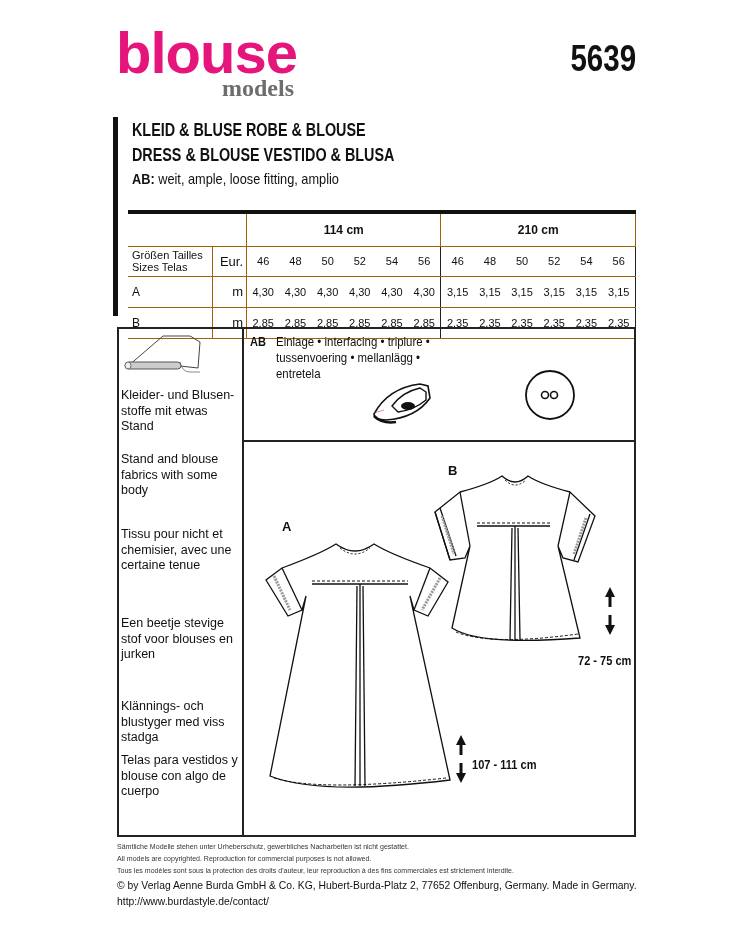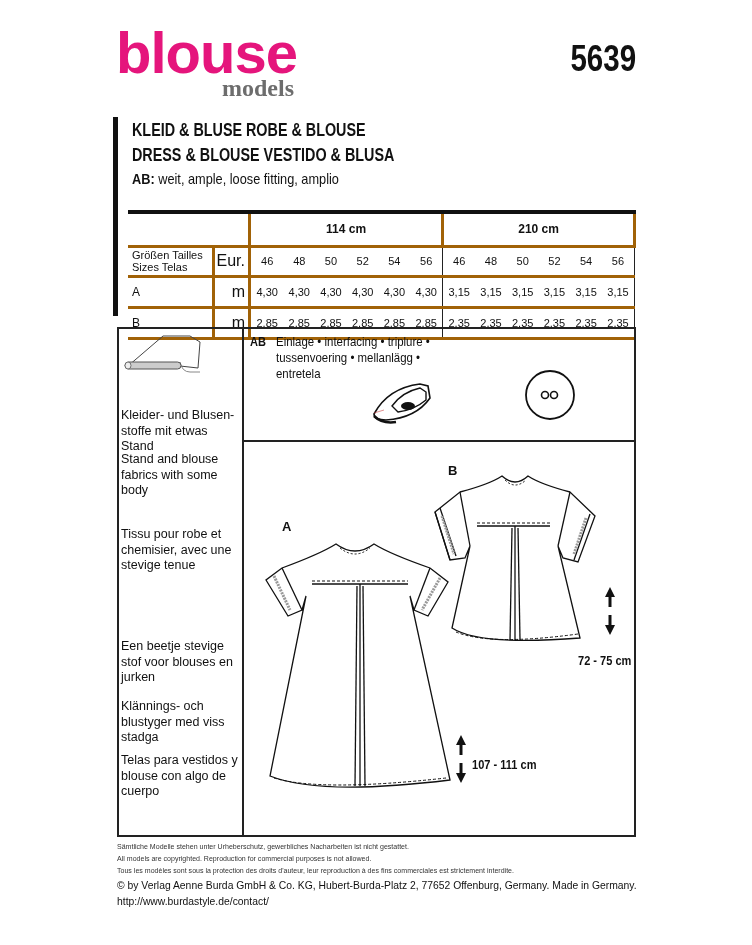--- a/index.html
+++ b/index.html
@@ -8,24 +8,24 @@
   .logo { left:116px; top:30px; width:180px; height:80px; }
   .logo-burda { position:absolute; left:0; top:-6px; font-family:"Liberation Sans", sans-serif; font-weight:bold; font-size:58px; color:#e5157c; letter-spacing:-1px; line-height:1; }
   .logo-style { position:absolute; left:106px; top:46px; font-family:"Liberation Serif", serif; font-weight:bold; font-size:24px; color:#6d6d6d; line-height:1; }
   .pattern-no { right:116px; top:38px; font-family:"Liberation Sans", sans-serif; font-size:36px; font-weight:bold; transform:scaleX(0.82); transform-origin:right; letter-spacing:0px; }
   .sidebar-bar { left:113px; top:117px; width:5px; height:199px; background:#111; }
   .title-line { left:132px; font-weight:bold; font-size:17.5px; transform:scaleX(0.82); transform-origin:left; white-space:nowrap; }
   .subtitle { left:132px; top:170px; font-size:15px; transform:scaleX(0.85); transform-origin:left; white-space:nowrap; }
   .subtitle b { font-weight:bold; }
 
   table.yard { position:absolute; left:128px; top:190px; width:508px; border-collapse:collapse; font-size:11px;margin-top:20px; }
-  table.yard td { border:3px solid #a16207; padding:0; text-align:center; }
+  table.yard td { border:1px solid #a16207; padding:0; text-align:center; }
   table.yard tr.top td { border-top:4px solid #111; }
   table.yard td.lbl { text-align:left; border-left:none; padding-left:4px; font-size:12px; }
-  table.yard td.unit { text-align:right; padding-right:3px; font-size:16px; border-left:1px solid #222; }
+  table.yard td.unit { text-align:right; padding-right:3px; font-size:13px; border-left:1px solid #222; }
   table.yard .w { font-weight:bold; font-size:12px; }
   table.yard .noside { border-left:none; border-right:none; }
   .sizes-lbl { font-size:11px; line-height:12px; text-align:left; }
 
   .box { left:117px; top:327px; width:519px; height:510px; border:2px solid #222; box-sizing:border-box; }
   .box-div-v { left:242px; top:327px; width:2px; height:510px; background:#222; }
   .box-div-h { left:242px; top:440px; width:394px; height:2px; background:#222; }
   .fabric-text { left:121px; width:118px; font-size:12.5px; line-height:15.5px; }
   .ab-label { left:250px; top:334px; font-size:13px; font-weight:bold; transform:scaleX(0.85); transform-origin:left; }
   .interfacing { left:276px; top:334px; font-size:13px; line-height:16px; transform:scaleX(0.88); transform-origin:left; white-space:nowrap; }
@@ -113,24 +113,24 @@
 <div class="abs box-div-v"></div>
 <div class="abs box-div-h"></div>
 
 <svg class="abs" style="left:120px;top:332px" width="90" height="45">
   <path d="M8 34 L43 4 L70 4 L80 10 L78 36 L60 34 L58 30" fill="none" stroke="#444" stroke-width="1"></path>
   <path d="M60 30 Q62 40 70 40 L80 40" fill="none" stroke="#888" stroke-width="1"></path>
   <rect x="5" y="30" width="56" height="7" rx="3.5" fill="#ccc" stroke="#555" stroke-width="1"></rect>
   <ellipse cx="8" cy="33.5" rx="3" ry="3.5" fill="#eee" stroke="#555" stroke-width="0.8"></ellipse>
 </svg>
 
-<div class="abs fabric-text" style="top:408px">Kleider- und Blusen-stoffe mit etwas Stand</div>
+<div class="abs fabric-text" style="top:388px">Kleider- und Blusen-stoffe mit etwas Stand</div>
 <div class="abs fabric-text" style="top:452px">Stand and blouse fabrics with some body</div>
-<div class="abs fabric-text" style="top:527px">Tissu pour robe et chemisier, avec une stevige tenue</div>
-<div class="abs fabric-text" style="top:639px">Een beetje stevige stof voor blouses en jurken</div>
+<div class="abs fabric-text" style="top:527px">Tissu pour nicht et chemisier, avec une certaine tenue</div>
+<div class="abs fabric-text" style="top:616px">Een beetje stevige stof voor blouses en jurken</div>
 <div class="abs fabric-text" style="top:699px">Klännings- och blustyger med viss stadga</div>
 <div class="abs fabric-text" style="top:753px">Telas para vestidos y blouse con algo de cuerpo</div>
 
 <div class="abs ab-label">AB</div>
 <div class="abs interfacing">
   <div>Einlage • interfacing • triplure •</div>
   <div>tussenvoering • mellanlägg •</div>
   <div>entretela</div>
 </div>
 

